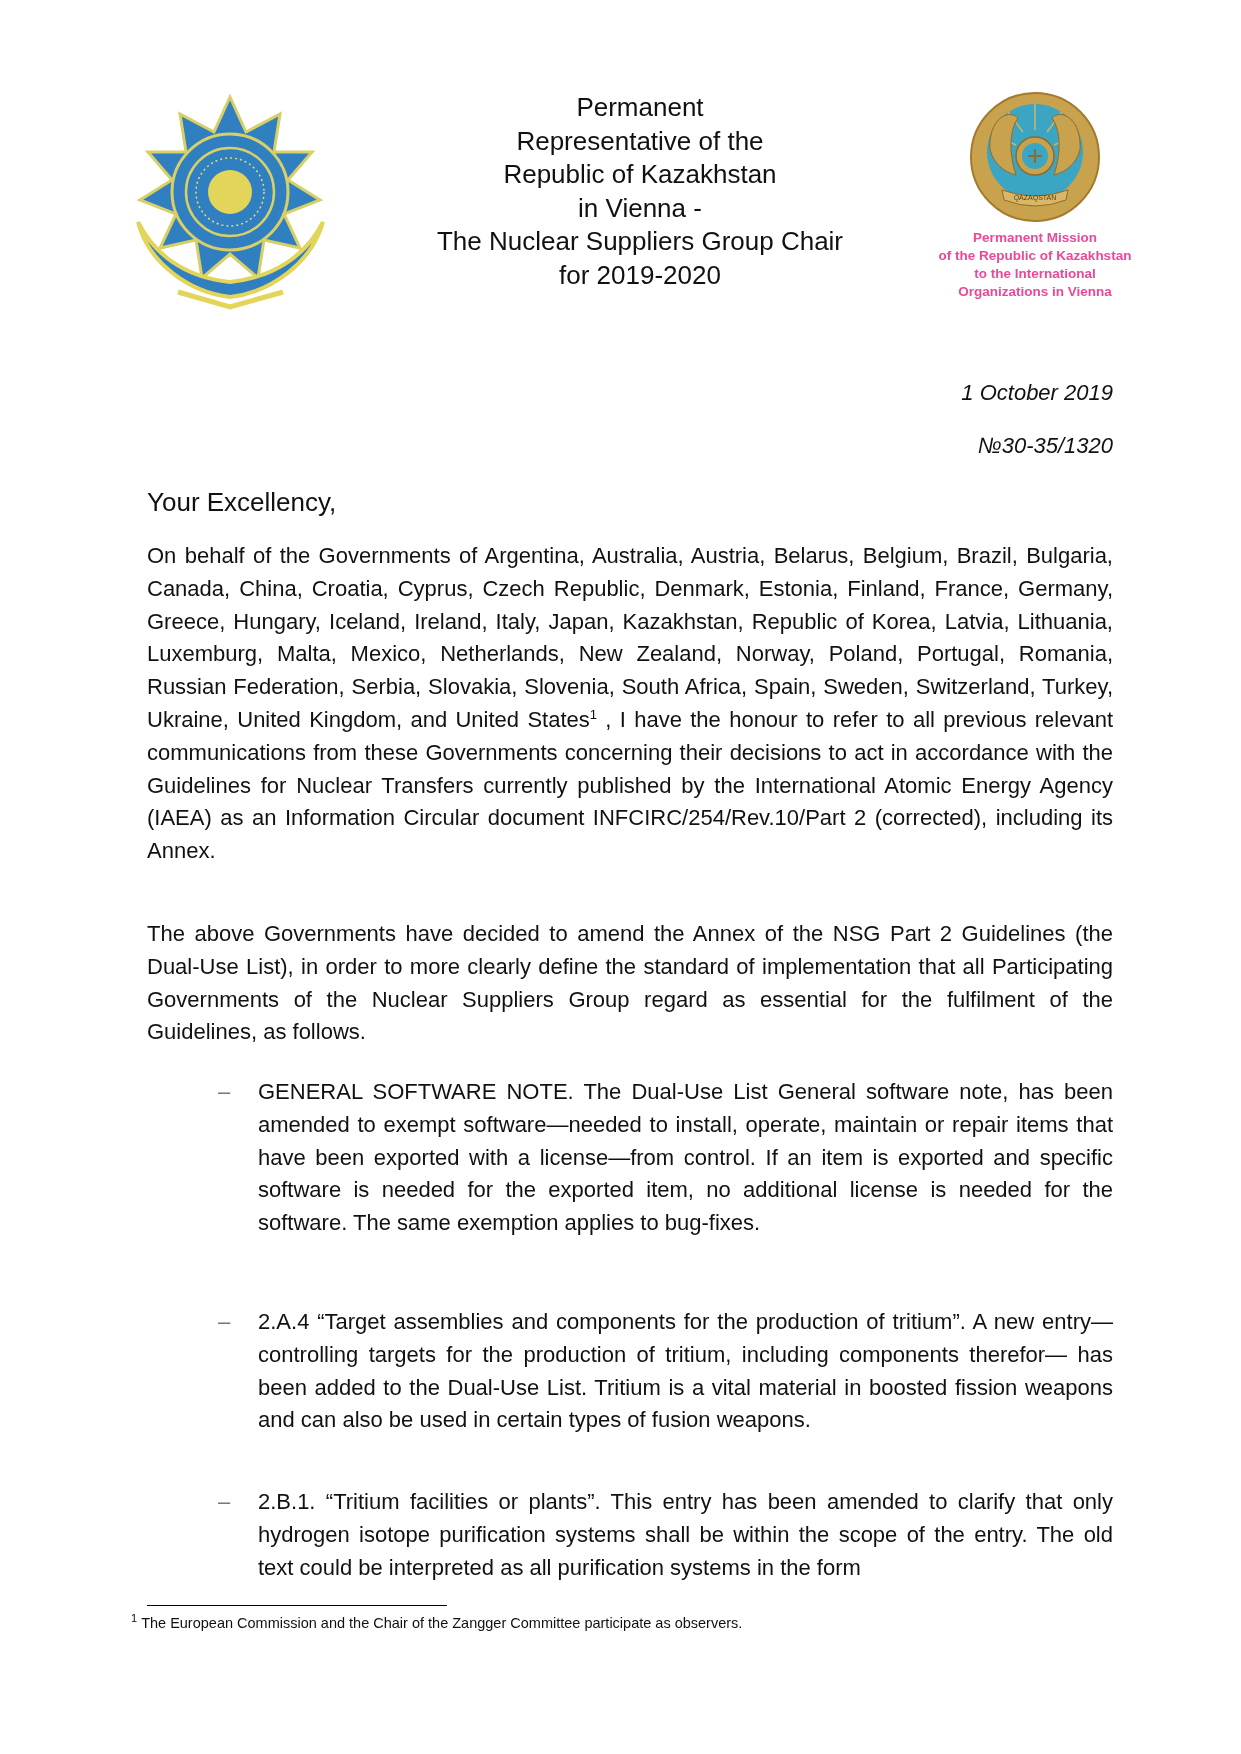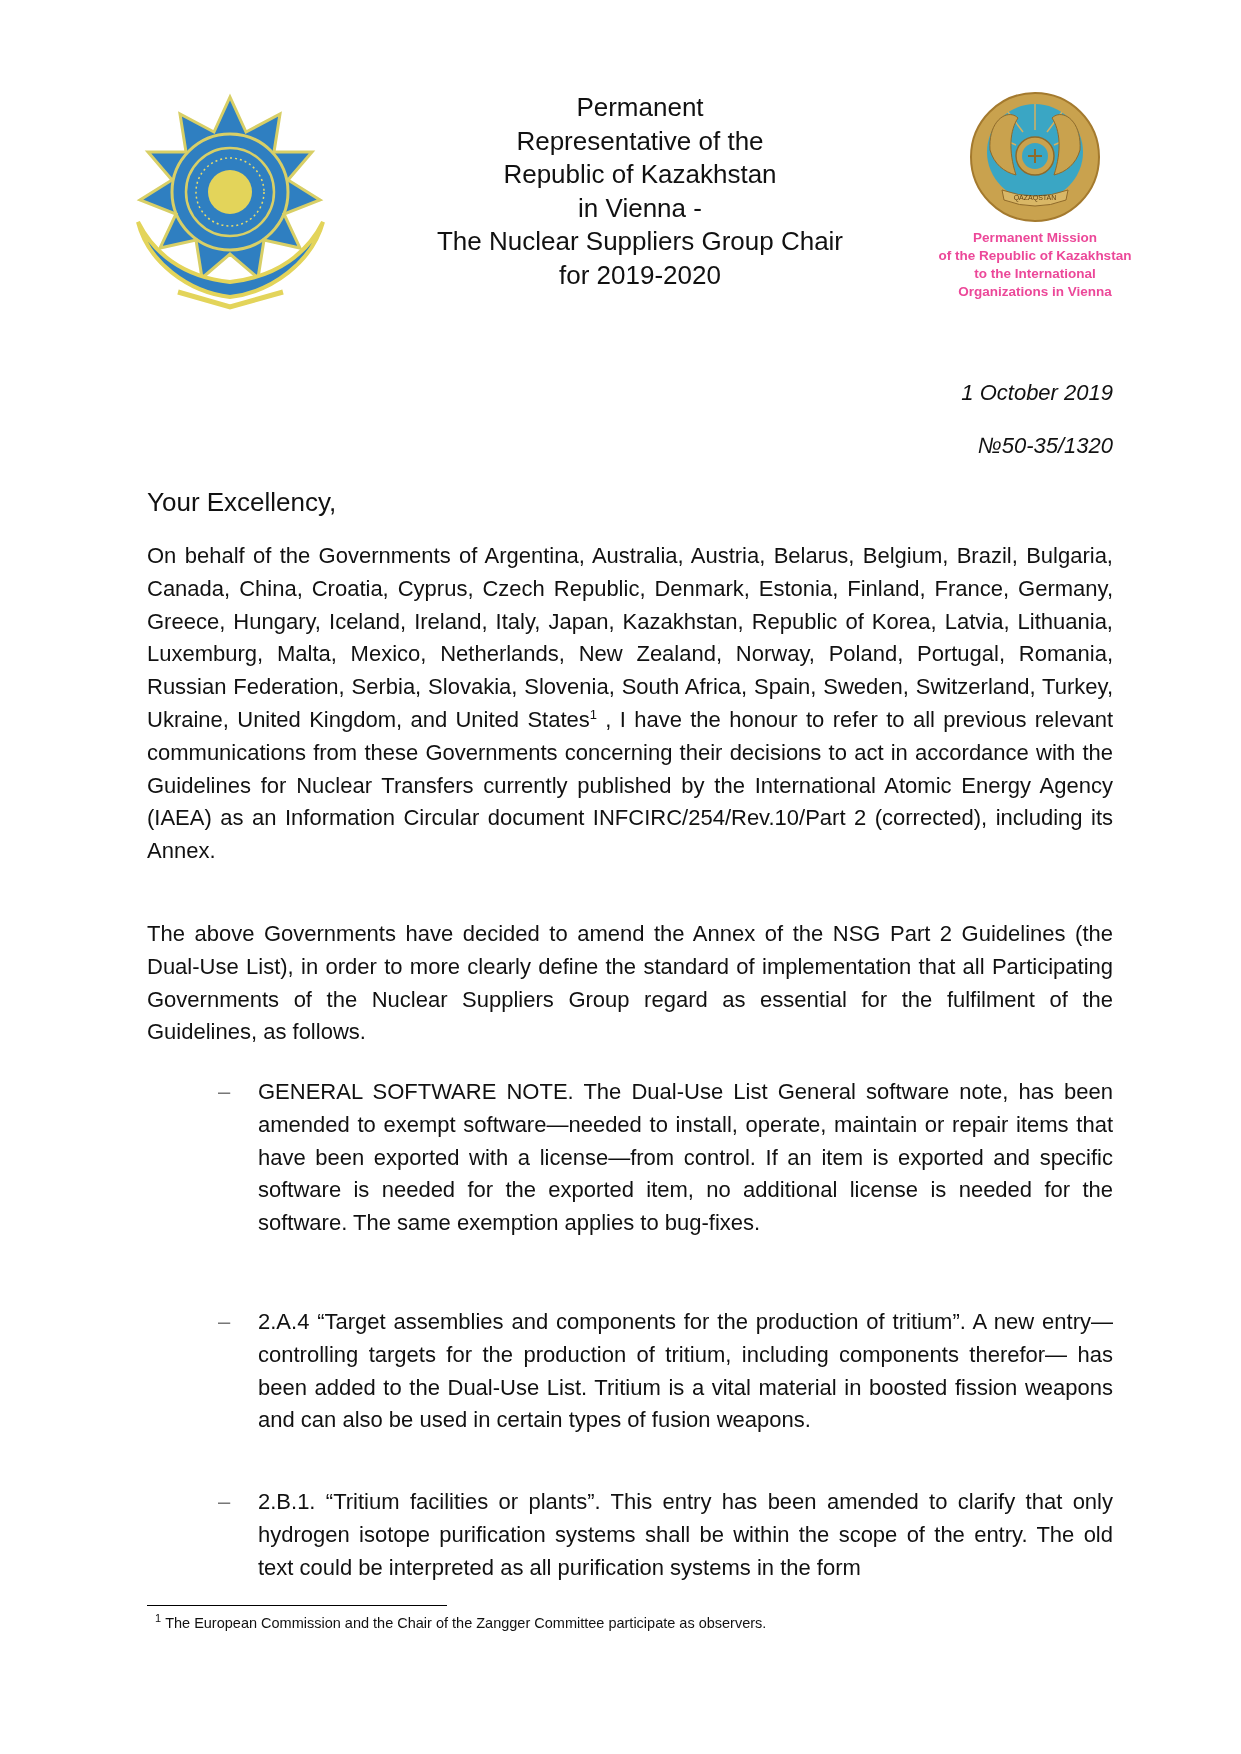--- a/index.html
+++ b/index.html
@@ -19,21 +19,21 @@
   .para { position: absolute; left: 147px; width: 966px; font-size: 22px; line-height: 32.8px;
           text-align: justify; }
   .p1 { top: 540px; }
   .p2 { top: 918px; }
   .bullet { position: absolute; left: 258px; width: 855px; font-size: 22px; line-height: 32.8px; text-align: justify; }
   .bullet .dash { position: absolute; left: -40px; top: 0; color: #777; }
   .b1 { top: 1076px; }
   .b2 { top: 1306px; }
   .b3 { top: 1486px; }
   .footnote-rule { position: absolute; left: 147px; top: 1605px; width: 300px; border-top: 1.5px solid #000; }
-  .footnote { position: absolute; left: 155px; top: 1612px; font-size: 14.5px; }
+  .footnote { position: absolute; left: 131px; top: 1612px; font-size: 14.5px; }
   sup { font-size: 13px; line-height: 0; vertical-align: super; }
   .fn-mark { font-size: 11px; vertical-align: 6px; margin-right: 4px; }
 </style>
 </head>
 <body>
 
 <svg class="logo-left" viewBox="0 0 225 225">
   <g transform="translate(112,100)">
     <polygon points="0,-95 16,-60 50,-78 44,-40 82,-40 58,-12 90,8 54,22 70,56 34,48 28,86 0,62 -28,86 -34,48 -70,56 -54,22 -90,8 -58,-12 -82,-40 -44,-40 -50,-78 -16,-60" fill="#2f7fc1" stroke="#d8cf66" stroke-width="3"></polygon>
     <circle r="58" fill="none" stroke="#d8cf66" stroke-width="3"></circle>
@@ -74,21 +74,21 @@
 </svg>
 
 <div class="mission-caption">
   <div>Permanent Mission</div>
   <div>of the Republic of Kazakhstan</div>
   <div>to the International</div>
   <div>Organizations in Vienna</div>
 </div>
 
 <div class="date">1 October 2019</div>
-<div class="refno">№50-35/1320</div>
+<div class="refno">№30-35/1320</div>
 
 <div class="salutation">Your Excellency,</div>
 
 <div class="para p1"><span>On behalf of the Governments of Argentina, Australia, Austria, Belarus, Belgium, Brazil, Bulgaria, Canada, China, Croatia, Cyprus, Czech Republic, Denmark, Estonia, Finland, France, Germany, Greece, Hungary, Iceland, Ireland, Italy, Japan, Kazakhstan, Republic of Korea, Latvia, Lithuania, Luxemburg, Malta, Mexico, Netherlands, New Zealand, Norway, Poland, Portugal, Romania, Russian Federation, Serbia, Slovakia, Slovenia, South Africa, Spain, Sweden, Switzerland, Turkey, Ukraine, United Kingdom, and United States</span><sup>1</sup><span> , I have the honour to refer to all previous relevant communications from these Governments concerning their decisions to act in accordance with the Guidelines for Nuclear Transfers currently published by the International Atomic Energy Agency (IAEA) as an Information Circular document INFCIRC/254/Rev.10/Part 2 (corrected), including its Annex.</span></div>
 
 <div class="para p2">The above Governments have decided to amend the Annex of the NSG Part 2 Guidelines (the Dual-Use List), in order to more clearly define the standard of implementation that all Participating Governments of the Nuclear Suppliers Group regard as essential for the fulfilment of the Guidelines, as follows.</div>
 
 <div class="bullet b1">
   <span class="dash">–</span>
   <span>GENERAL SOFTWARE NOTE. The Dual-Use List General software note, has been amended to exempt software—needed to install, operate, maintain or repair items that have been exported with a license—from control.  If an item is exported and specific software is needed for the exported item, no additional license is needed for the software. The same exemption applies to bug-fixes.</span>

